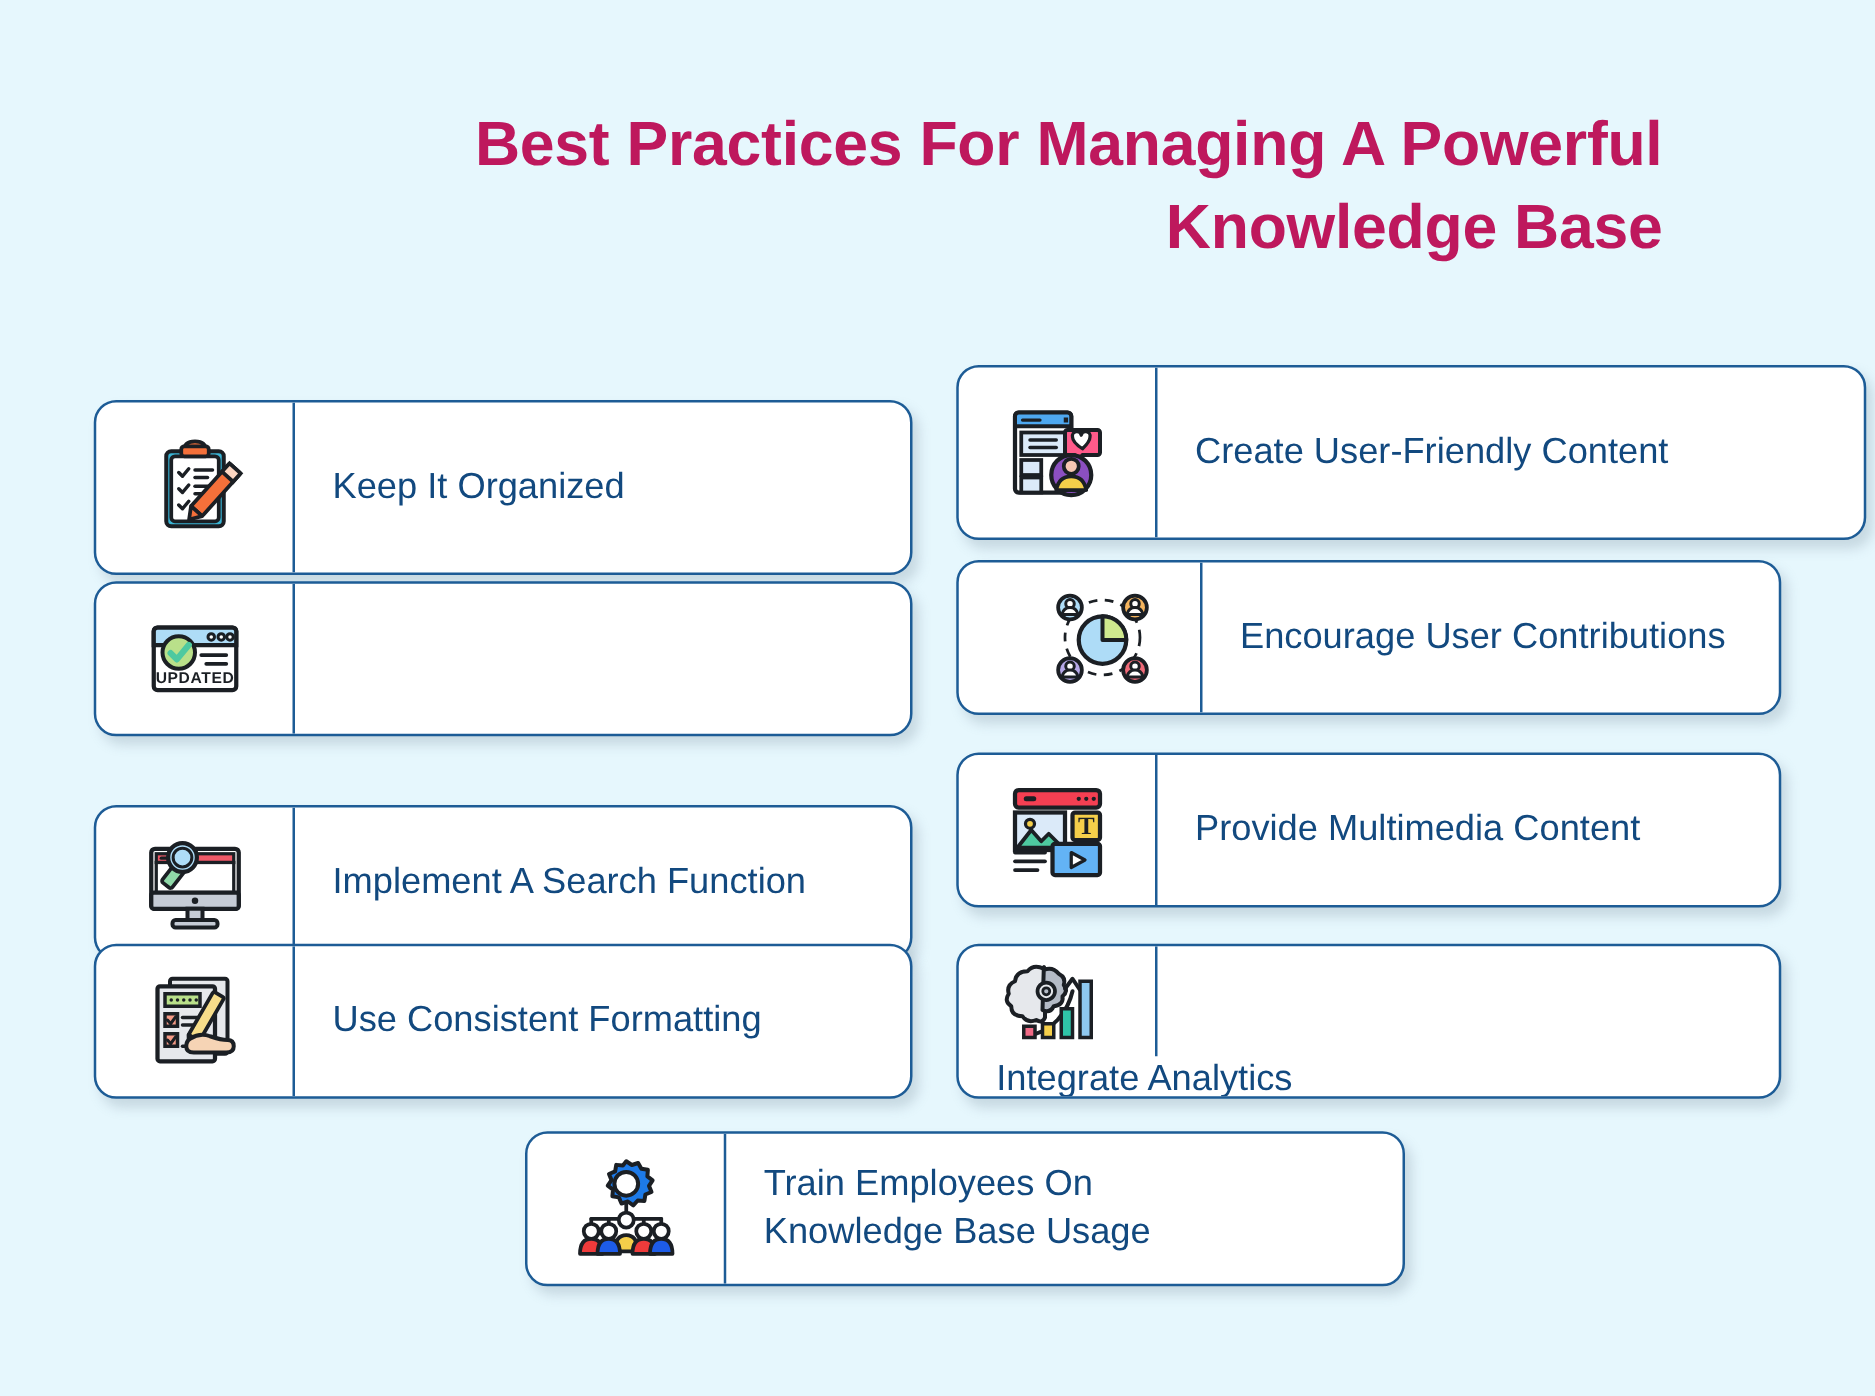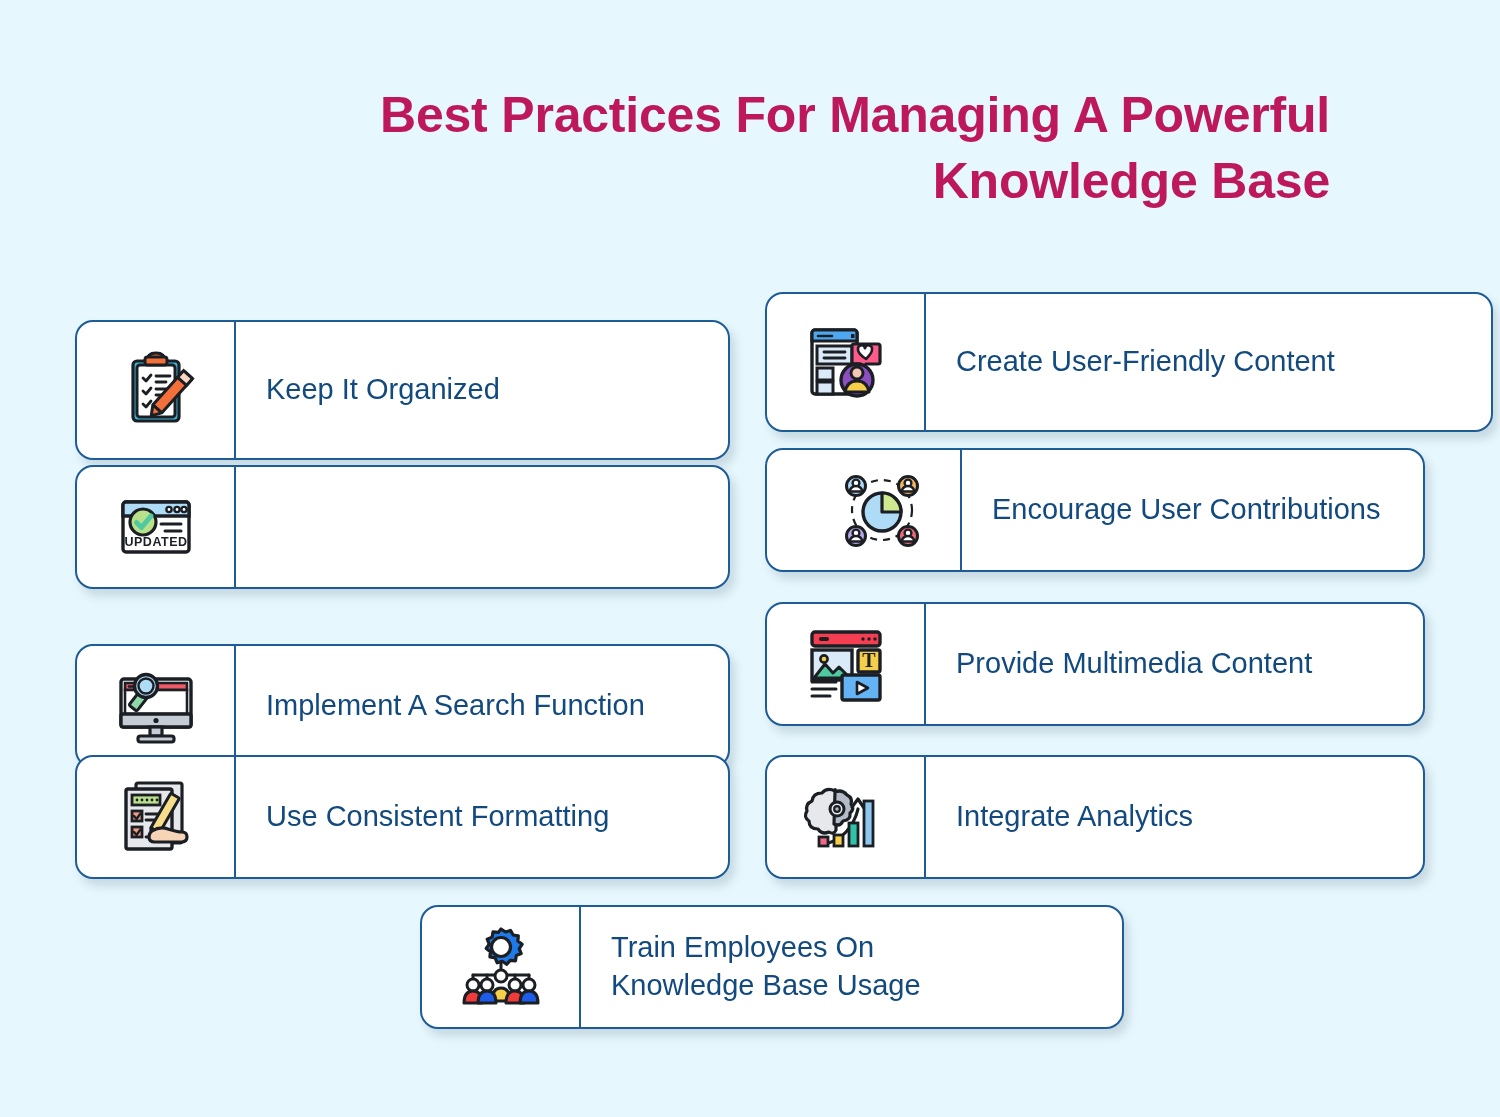--- a/index.html
+++ b/index.html
@@ -79,21 +79,21 @@
 
   
   .c1 { left: 0px;   top: 0px;   width: 655px; height: 140px; margin-top: 28px; }
   .c2 { left: 0px;   top: 173px; width: 655px; height: 124px; }
   .c3 { left: 0px;   top: 310px; width: 655px; height: 124px; margin-top: 42px; }
   .c4 { left: 0px;   top: 463px; width: 655px; height: 124px; }
   
   .c5 { left: 690px; top: 0px;   width: 728px; height: 140px; }
   .c6 { left: 690px; top: 156px; width: 660px; height: 124px; padding-left: 36px; }
   .c7 { left: 690px; top: 310px; width: 660px; height: 124px; }
-  .c8 { left: 690px; top: 463px; width: 660px; height: 124px; }
+  .c8 { left: 690px; top: 463px; width: 660px; height: 124px; flex-direction: column; }
   
   .c9 { left: 345px; top: 613px; width: 704px; height: 124px; }
   .c9 .card-label { line-height: 1.30; }
 </style>
 </head>
 <body>
 
 <div class="page">
 
   <div class="title">

